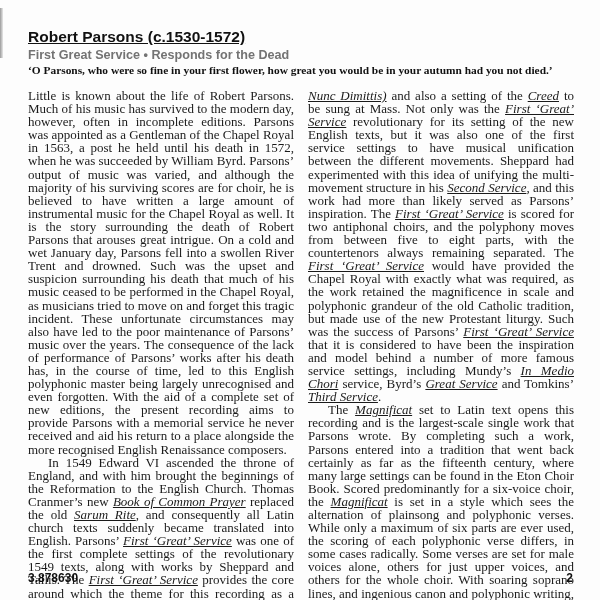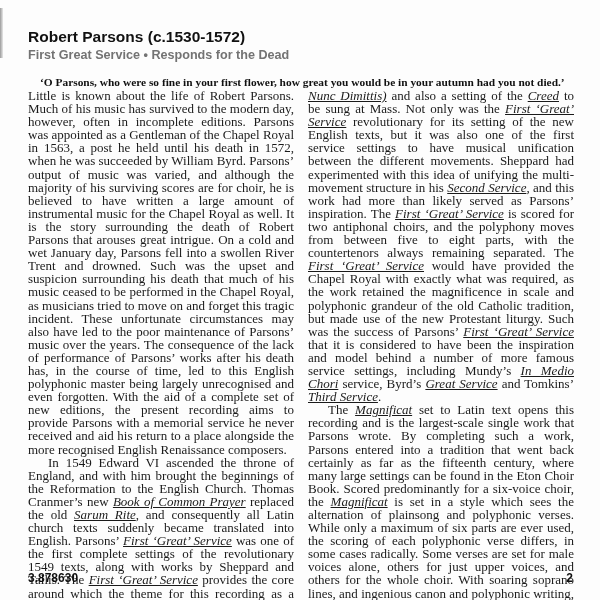--- a/index.html
+++ b/index.html
@@ -9,29 +9,29 @@
     color: #1a1a1a;
   }
   .page { position: absolute; left: 0; top: 0; width: 600px; height: 600px; }
   .edge-left {
     position: absolute; left: 0; top: 8px; width: 3px; height: 50px;
     background: linear-gradient(to right, #9a9a9a, #e8e8e8);
   }
   .header { position: absolute; left: 28px; top: 28px; width: 560px; }
   .title {
     font-family: "Liberation Sans", sans-serif; font-weight: bold;
-    font-size: 15.5px; line-height: 18px; margin: 0; color: #111;
+    font-size: 15.5px; line-height: 18px; margin: 0; color: #111; text-decoration: underline;
   }
   .subtitle {
     font-family: "Liberation Sans", sans-serif; font-weight: bold;
     font-size: 12.6px; line-height: 16px; margin: 1px 0 0 0; color: #737373;
   }
   .quote {
     font-family: "Liberation Serif", serif; font-weight: bold;
-    font-size: 11.4px; line-height: 14px; margin: 12px; color: #111;
+    font-size: 11.4px; line-height: 14px; margin: 0; color: #111;
     white-space: nowrap;
   }
   .columns {
     position: absolute; left: 28px; top: 89px; width: 546px;
     display: flex; justify-content: space-between;
   }
   .col {
     width: 266px;
     font-family: "Liberation Serif", serif; font-size: 13px;
     line-height: 13.1px; text-align: justify; color: #1a1a1a;

